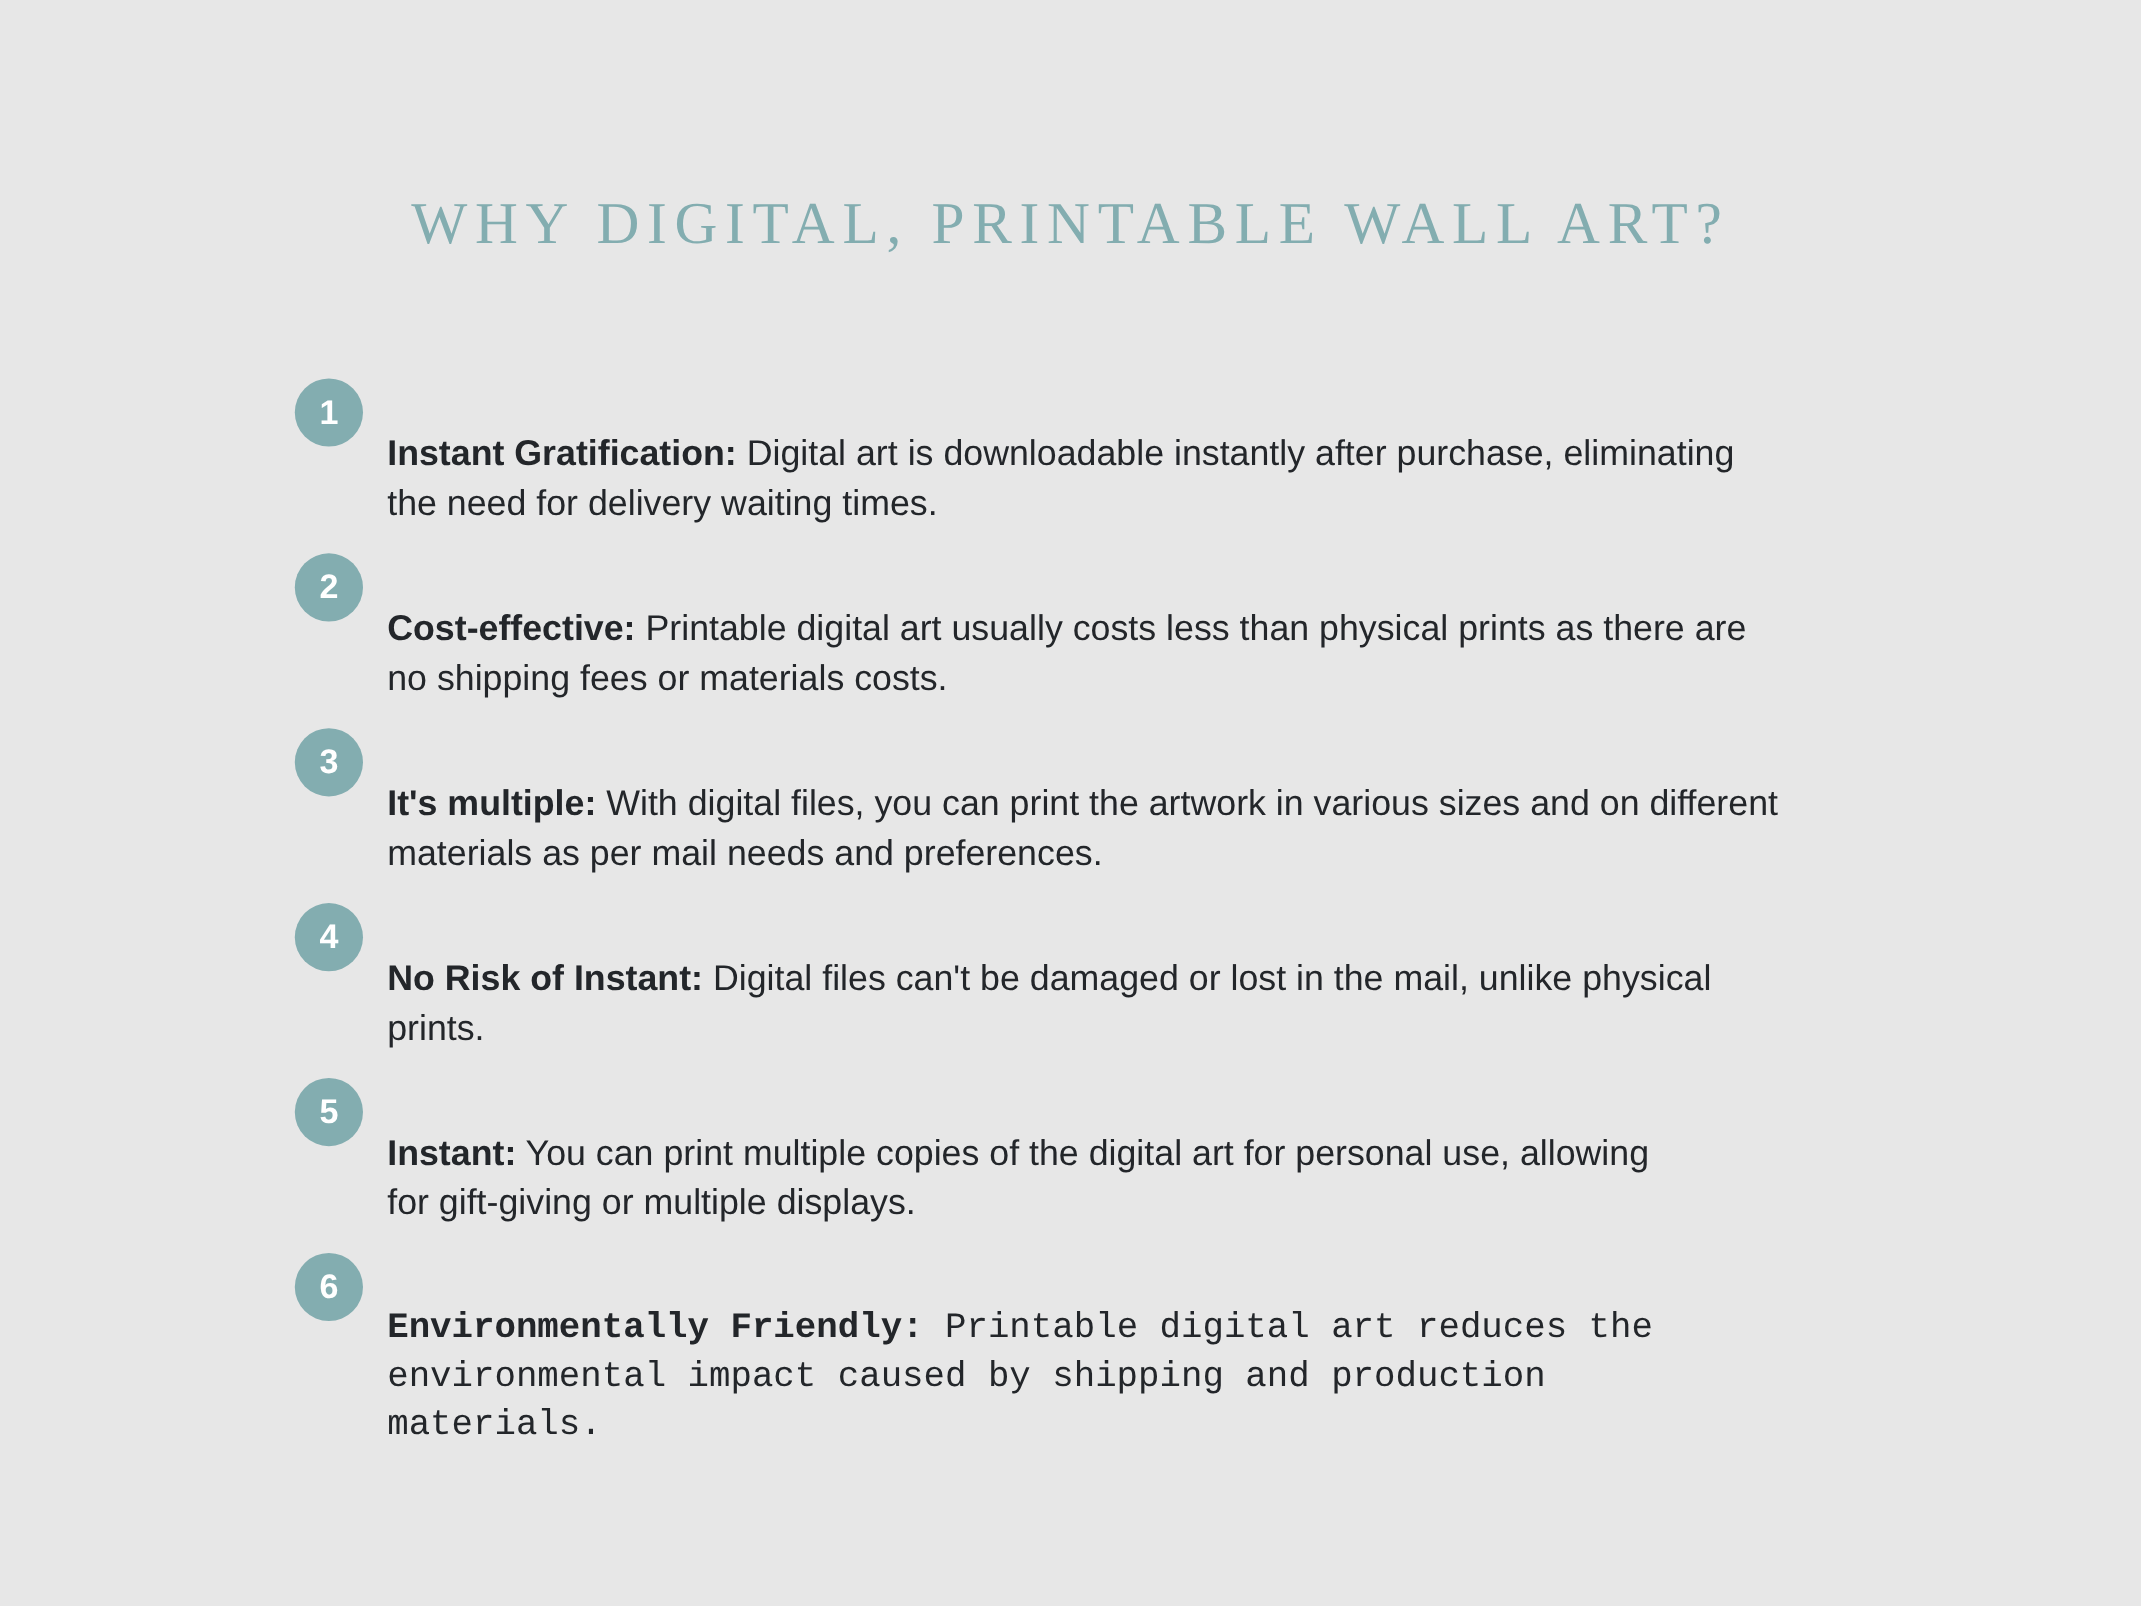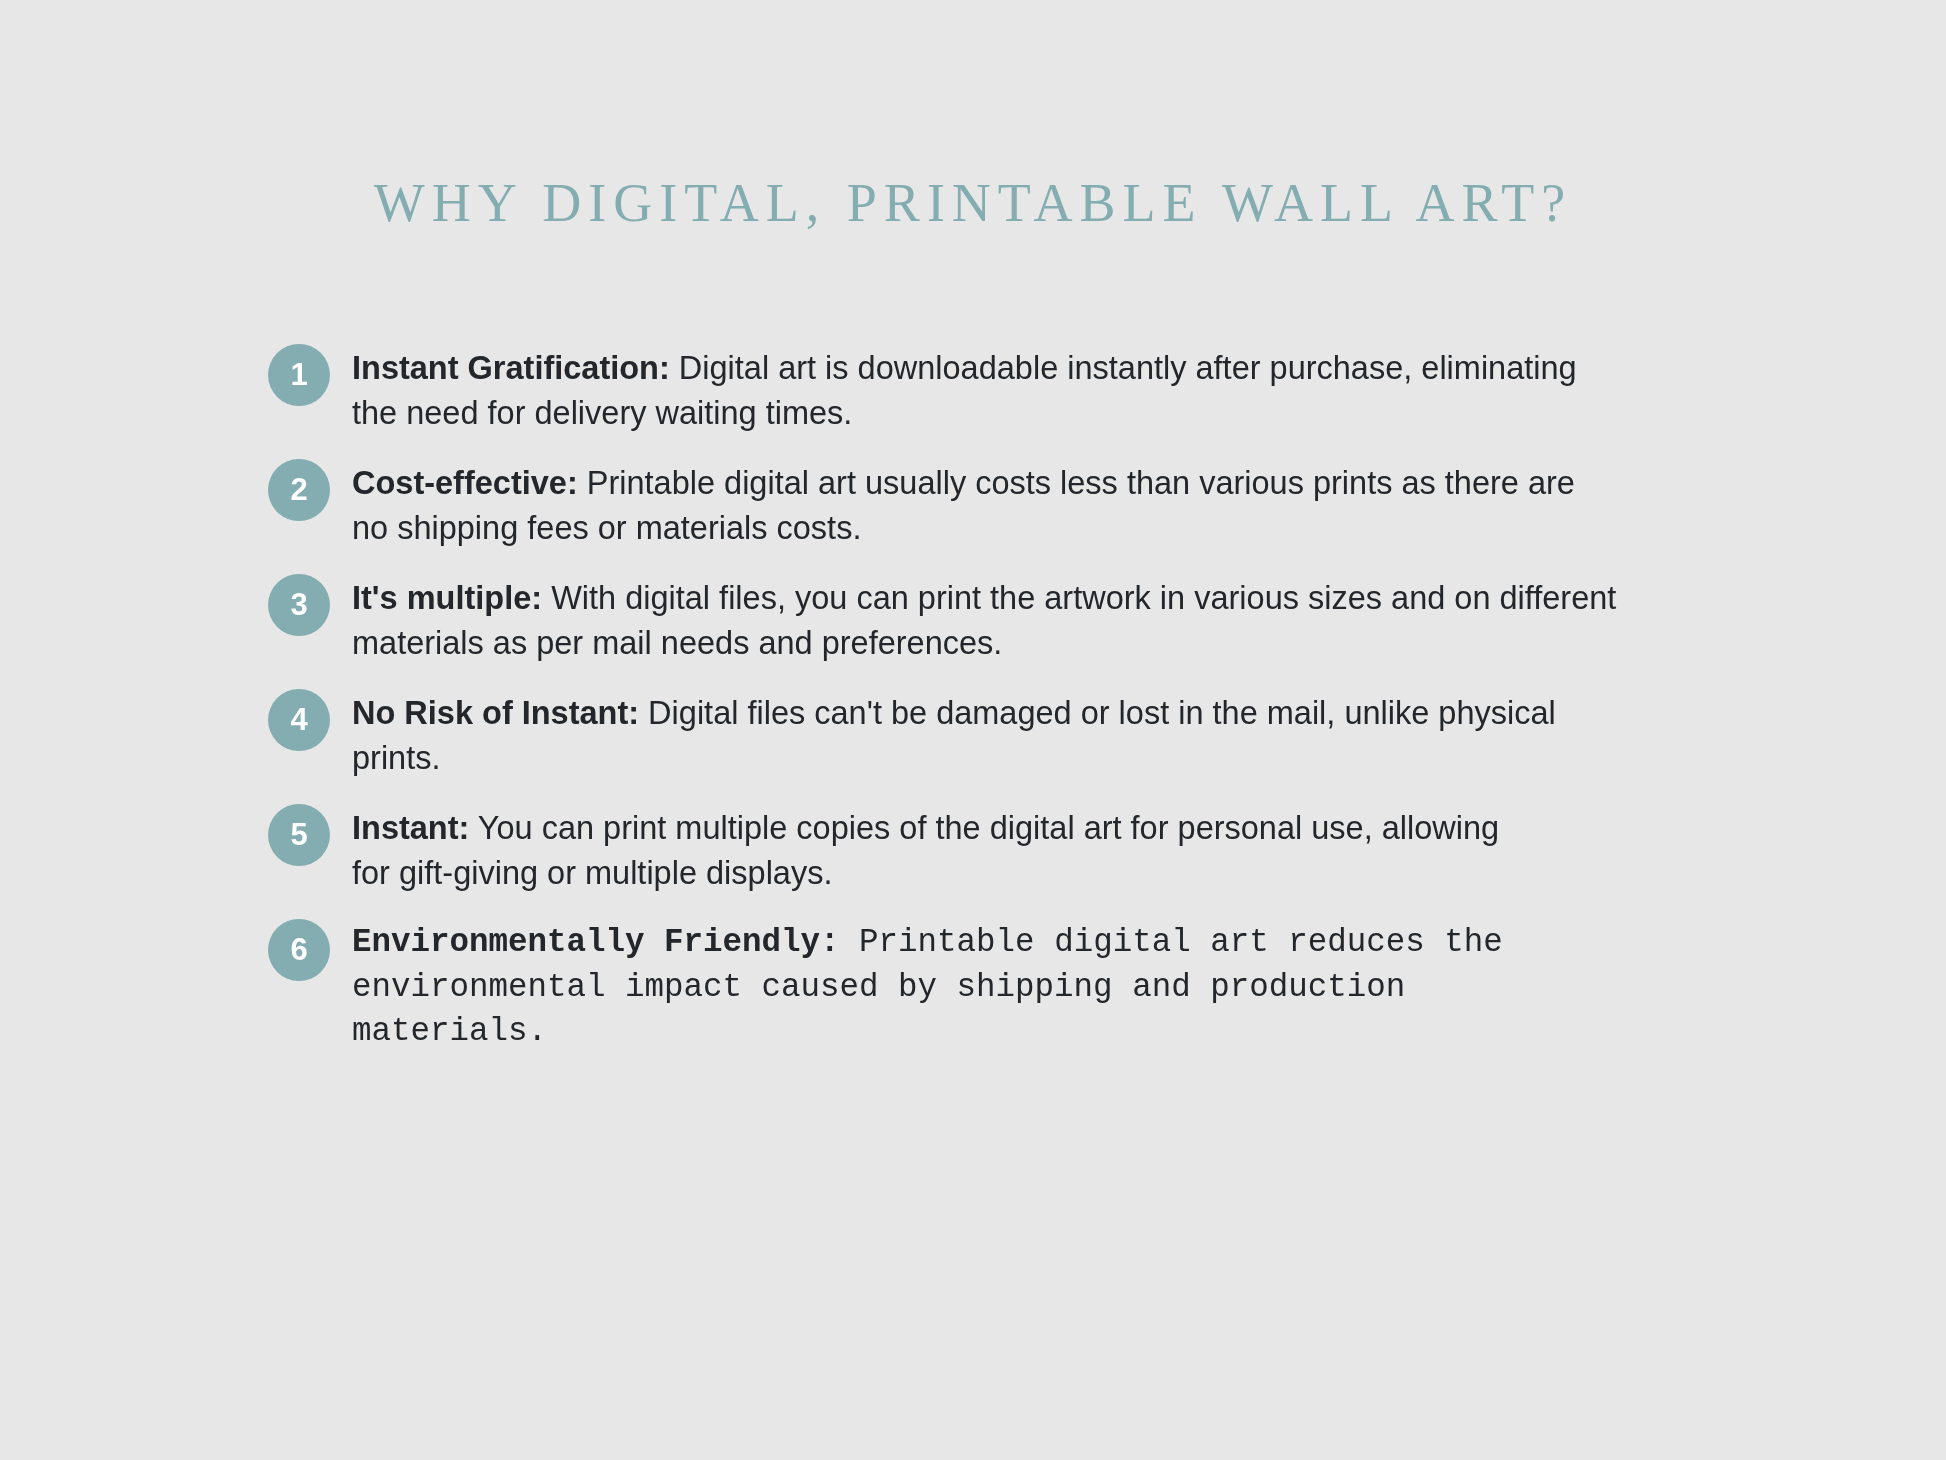--- a/index.html
+++ b/index.html
@@ -59,20 +59,21 @@
     margin-right: 22px;
     margin-top: 2px;
     font-family: "Liberation Sans", sans-serif;
   }
   .text {
     flex: 1 1 auto;
     font-size: 32.5px;
     line-height: 1.37;
     color: #23262a;
     padding-top: 4px;
+    margin-top: 44px;
   }
   .text .lead {
     font-weight: 700;
   }
   .item-1 .text { max-width: 1240px; }
   .item-2 .text { max-width: 1240px; }
   .item-3 .text { max-width: 1290px; }
   .item-4 .text { max-width: 1230px; }
   .item-5 .text { max-width: 1180px; }
   .item-6 .text { max-width: 1170px; font-family: Liberation Mono, monospace; }
@@ -89,21 +90,21 @@
     <div class="item item-1">
       <div class="badge">1</div>
       <div class="text">
         <span class="lead">Instant Gratification:</span><span> Digital art is downloadable instantly after purchase, eliminating the need for delivery waiting times.</span>
       </div>
     </div>
 
     <div class="item item-2">
       <div class="badge">2</div>
       <div class="text">
-        <span class="lead">Cost-effective:</span><span> Printable digital art usually costs less than various prints as there are no shipping fees or materials costs.</span>
+        <span class="lead">Cost-effective:</span><span> Printable digital art usually costs less than physical prints as there are no shipping fees or materials costs.</span>
       </div>
     </div>
 
     <div class="item item-3">
       <div class="badge">3</div>
       <div class="text">
         <span class="lead">It's multiple:</span><span> With digital files, you can print the artwork in various sizes and on different materials as per mail needs and preferences.</span>
       </div>
     </div>
 

